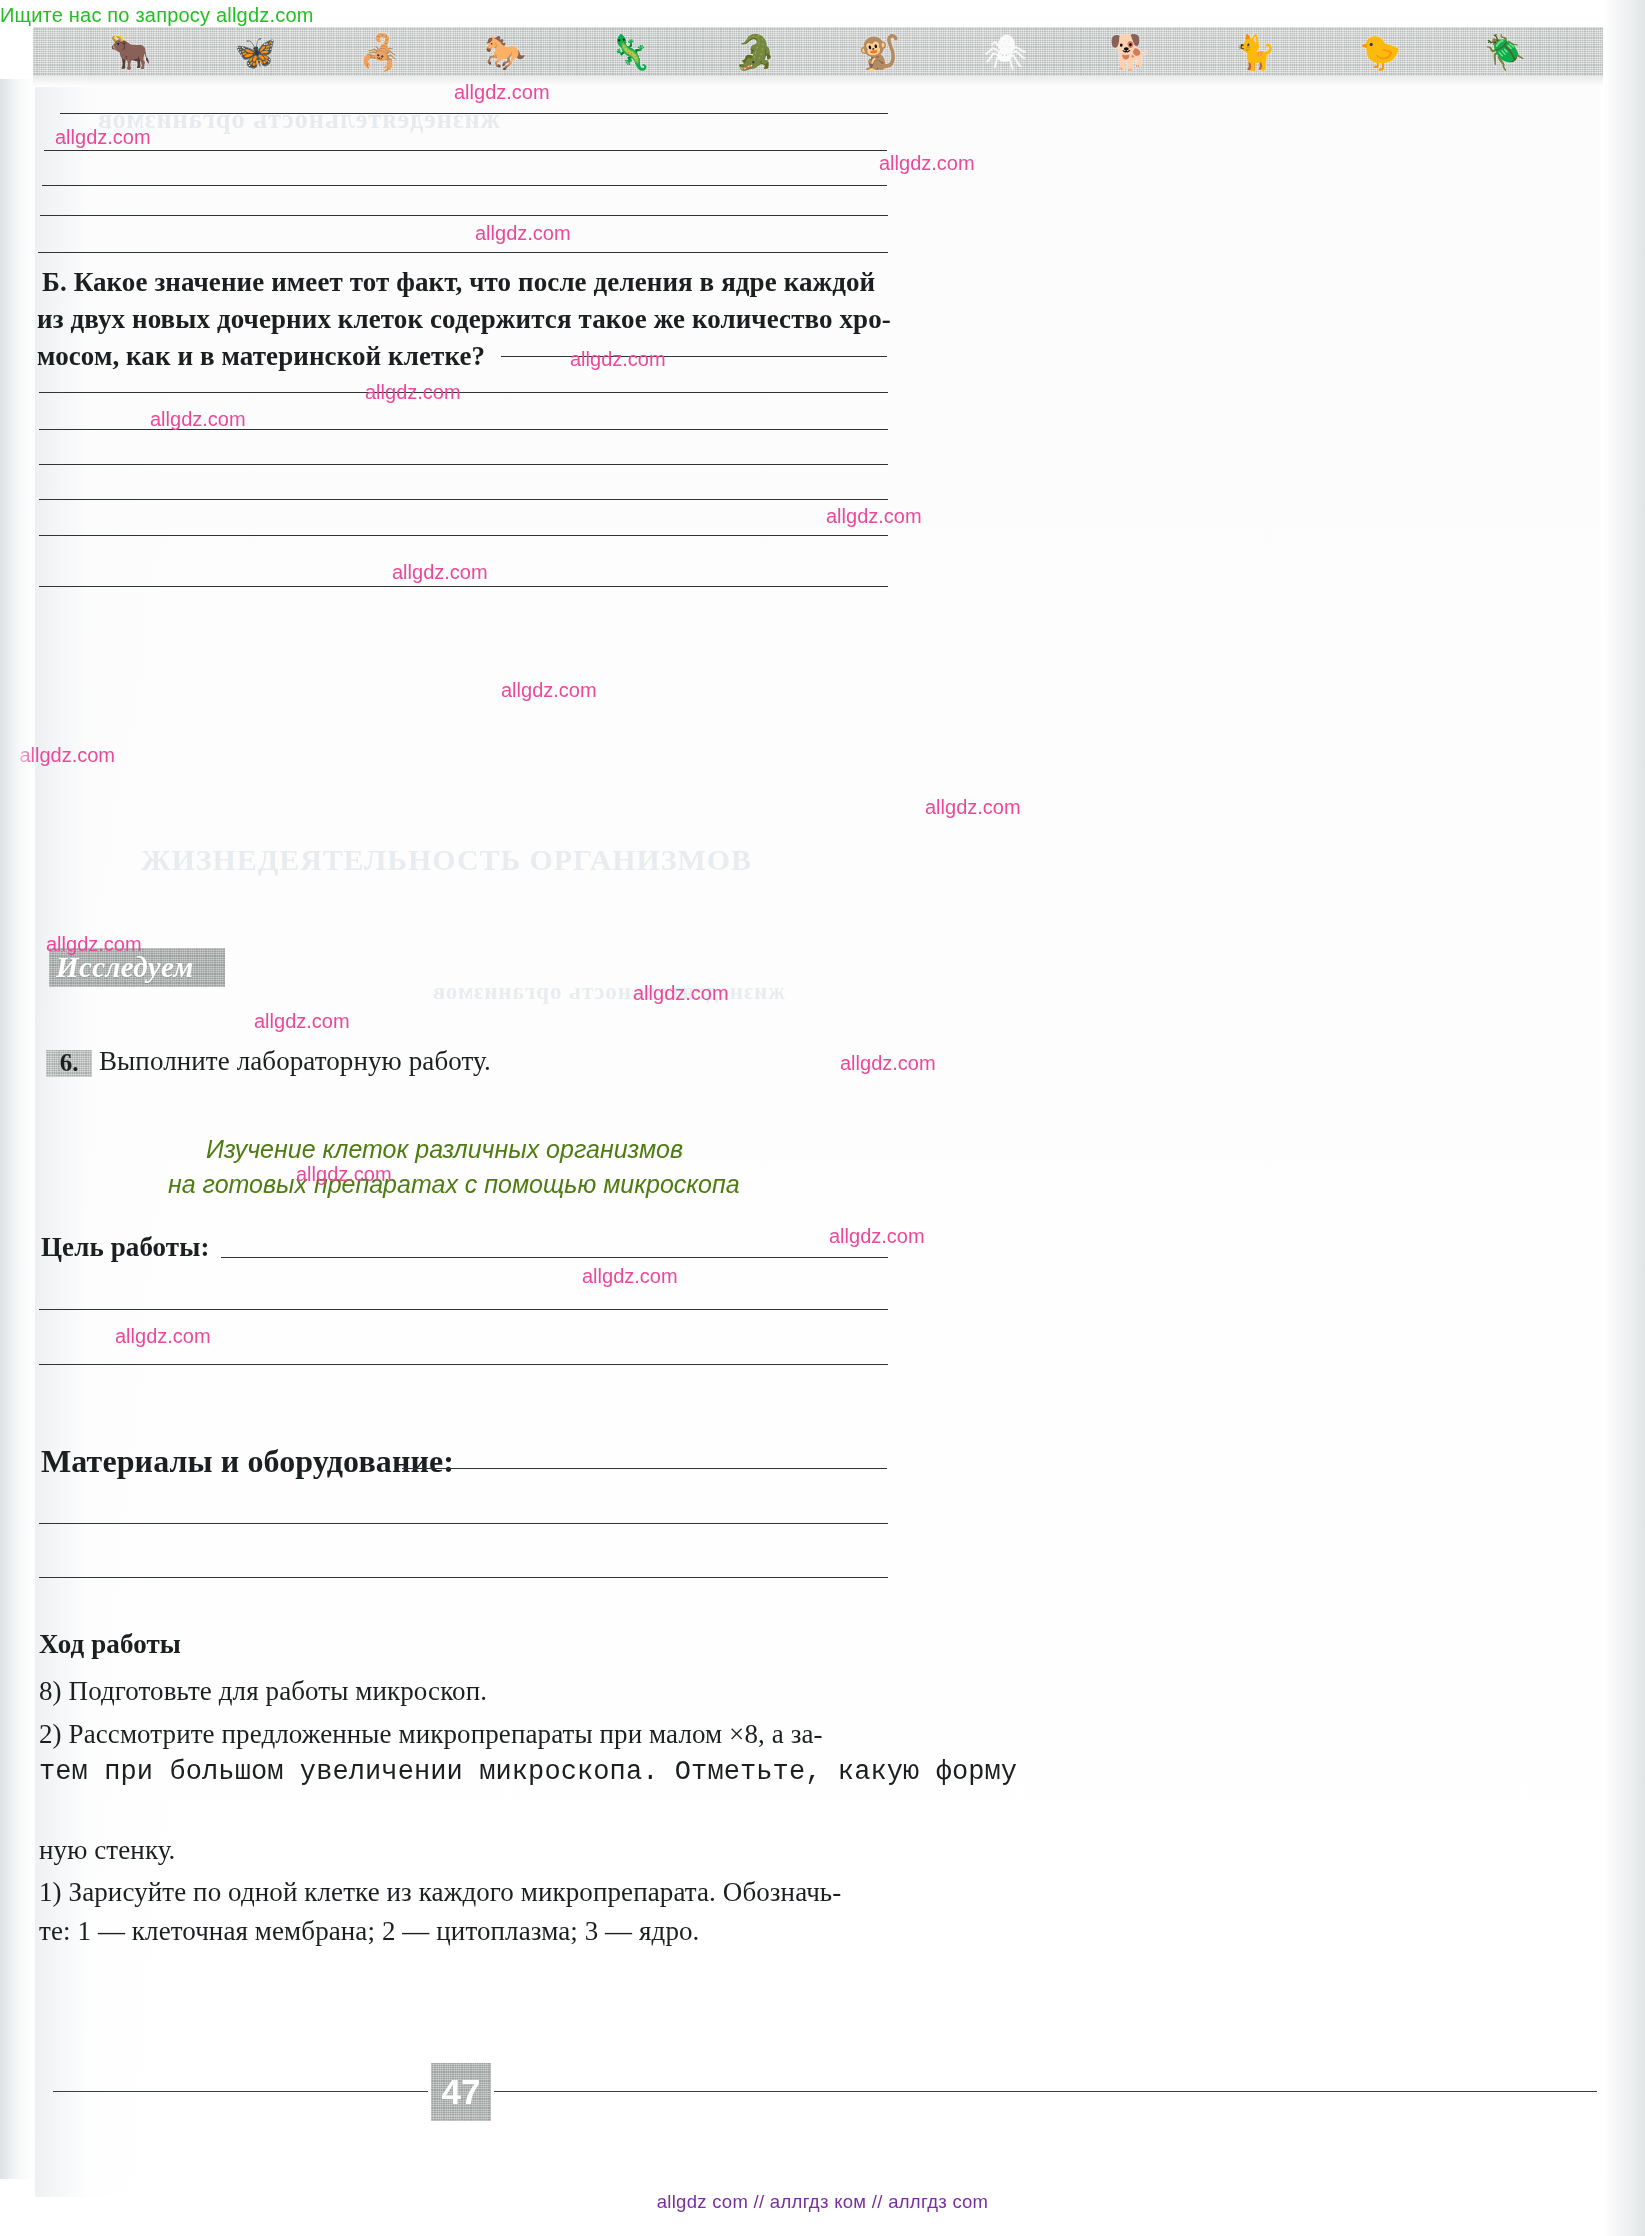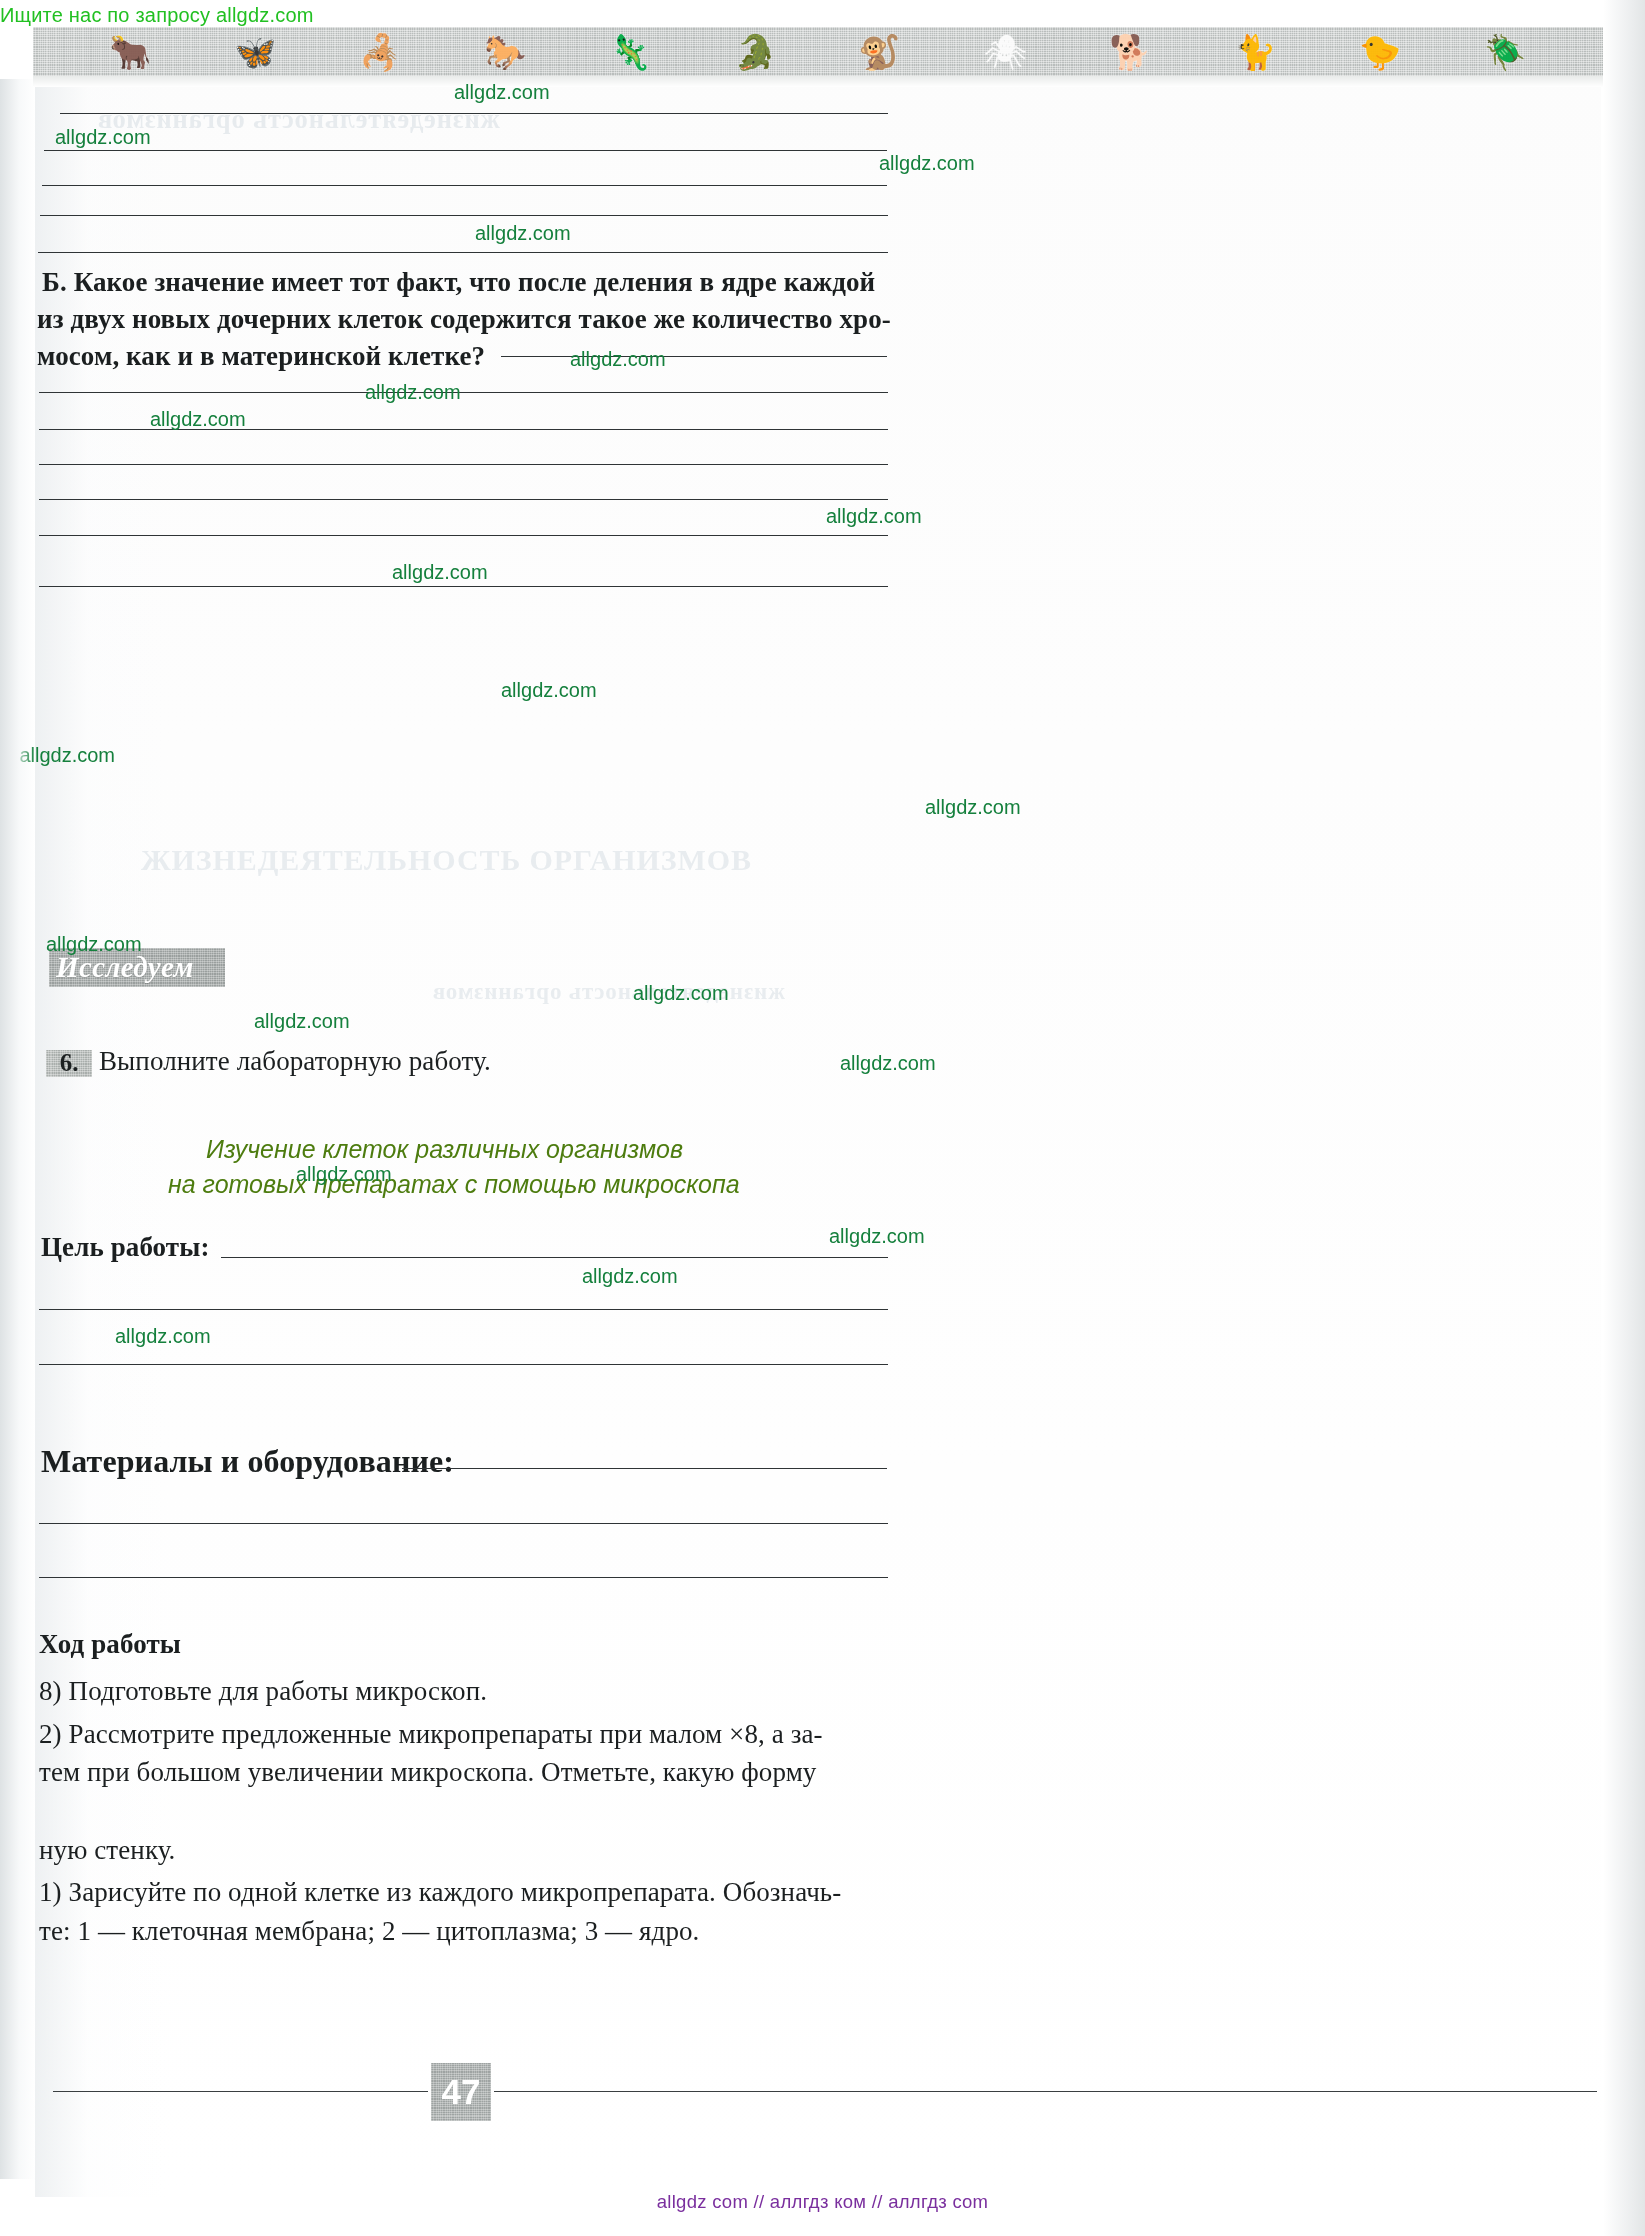--- a/index.html
+++ b/index.html
@@ -207,21 +207,21 @@
     text-align: center;
     color: #7a2f9e;
     font-family: "Liberation Sans", sans-serif;
     font-size: 18.5px;
     letter-spacing: 0.3px;
   }
 
   
   .wm {
     position: absolute;
-    color: #15803d;
+    color: #ec4899;
     font-family: "Liberation Sans", sans-serif;
     font-size: 20px;
     white-space: nowrap;
     pointer-events: none;
   }
 
   
   .ghost {
     position: absolute;
     font-family: "Liberation Serif", serif;
@@ -301,21 +301,21 @@
 
   <div class="body-text b" style="left:41px; top:1443px; font-size:32px;">Материалы и оборудование:</div>
   <div class="rule" style="left:402px; top:1468px; width:485px;"></div>
   <div class="rule" style="left:39px;  top:1523px; width:849px;"></div>
   <div class="rule" style="left:39px;  top:1577px; width:849px;"></div>
 
   <div class="body-text b" style="left:39px; top:1629px; font-size:27px;">Ход работы</div>
 
   <div class="body-text" style="left:39px; top:1676px; font-size:27px;">8) Подготовьте для работы микроскоп.</div>
   <div class="body-text" style="left:39px; top:1719px; font-size:27px;">2) Рассмотрите предложенные микропрепараты при малом ×8, а за-</div>
-  <div class="body-text" style="left:39px; top:1757px; font-size:27px;">тем при большом увеличении микроскопа. Отметьте, какую форму</div>
+  <div class="body-text" style="left:39px; top:1757px; font-size:27px;font-family:Liberation Mono, monospace;">тем при большом увеличении микроскопа. Отметьте, какую форму</div>
   <div class="body-text" style="left:39px; top:1835px; font-size:27px;">ную стенку.</div>
   <div class="body-text" style="left:39px; top:1877px; font-size:27px;">1) Зарисуйте по одной клетке из каждого микропрепарата. Обозначь-</div>
   <div class="body-text" style="left:39px; top:1916px; font-size:27px;">те: 1 — клеточная мембрана; 2 — цитоплазма; 3 — ядро.</div>
 
   <div class="page-rule-left"></div>
   <div class="page-rule-right"></div>
   <div class="page-chip">
     <span>47</span>
   </div>
 

